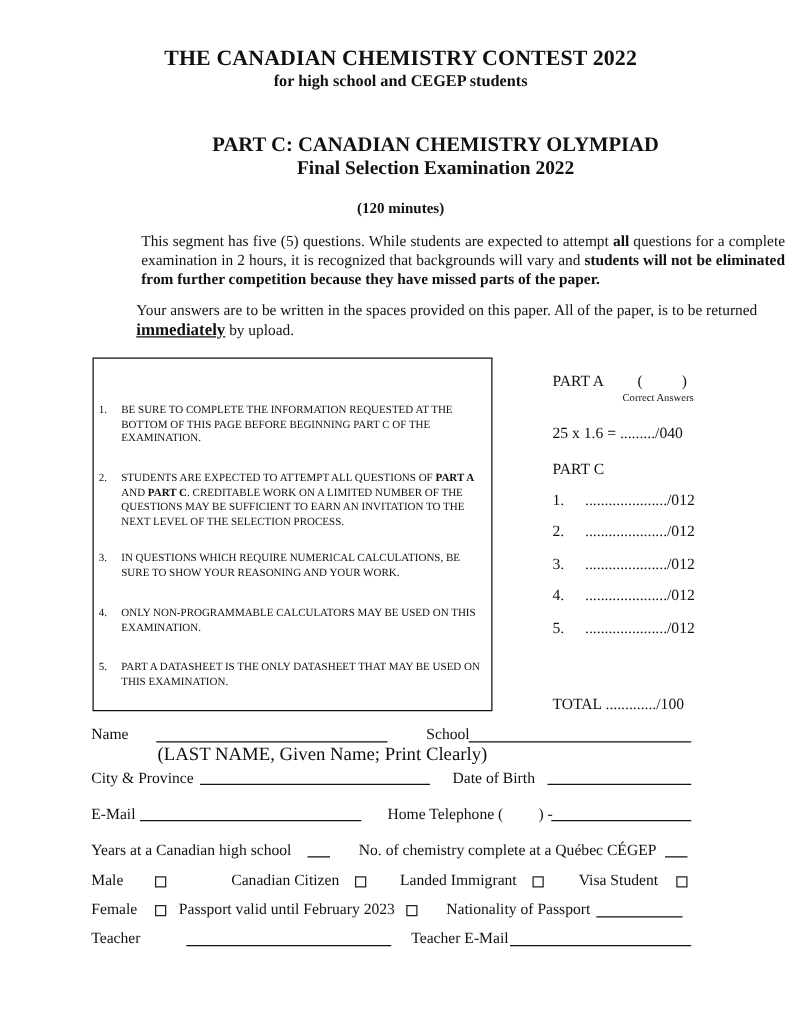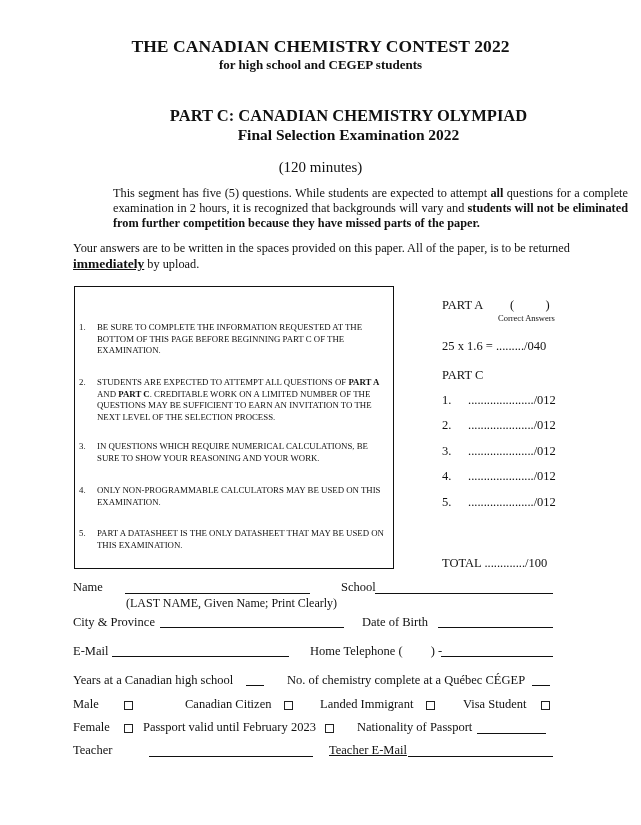--- a/index.html
+++ b/index.html
@@ -7,21 +7,21 @@
     width: 641px; height: 825px; position: relative; overflow: hidden;
     font-family: "Liberation Serif", "DejaVu Serif", serif; color: #111;
   }
   .abs { position: absolute; }
   .center { left: 0; width: 641px; text-align: center; }
 
   #title { top: 36px; font-size: 17.5px; font-weight: bold; letter-spacing: 0.1px; }
   #subtitle { top: 57px; font-size: 13px; font-weight: bold; }
   #part-title { top: 106px; font-size: 16.5px; font-weight: bold; margin-left: 28px; }
   #part-subtitle { top: 126px; font-size: 15.5px; font-weight: bold; padding-left: 28px; }
-  #duration { top: 159px; font-size: 15px; font-weight: normal; }
+  #duration { top: 159px; font-size: 12px; font-weight: bold; }
 
   .para { left: 73px; width: 515px; font-size: 12.3px; line-height: 15px; text-align: justify; }
   #intro { top: 186px; margin-left: 40px; }
   #answers { top: 241px; }
   .ul { text-decoration: underline; font-weight: bold; font-size: 13.5px; }
 
   #read-box { left: 74px; top: 286px; width: 320px; height: 283px; border: 1.5px solid #111; box-sizing: border-box; }
   #read-header { position: absolute; left: 0; width: 100%; top: 10px; text-align: center; font-size: 9.5px; }
   .rule { position: absolute; left: 4px; width: 312px; font-size: 8.8px; line-height: 11.5px; }
   .rule .num { position: absolute; left: 0; top: 0; }
@@ -37,21 +37,21 @@
 </head>
 <body>
 
 <div id="title" class="abs center">THE CANADIAN CHEMISTRY CONTEST 2022</div>
 <div id="subtitle" class="abs center">for high school and CEGEP students</div>
 <div id="part-title" class="abs center">PART C: CANADIAN CHEMISTRY OLYMPIAD</div>
 <div id="part-subtitle" class="abs center">Final Selection Examination 2022</div>
 <div id="duration" class="abs center">(120 minutes)</div>
 
 <div id="intro" class="abs para"><span>This segment has five (5) questions.  While students are expected to attempt </span><b>all</b><span> questions for a complete examination in 2 hours, it is recognized that backgrounds will vary and </span><b>students will not be eliminated from further competition because they have missed parts of the paper.</b></div>
-<div id="answers" class="abs para" style="text-align:left;"><span>Your answers are to be written in the spaces provided on this paper. All of the paper, is to be returned </span><span class="ul">immediately</span><span> by upload.</span></div>
+<div id="answers" class="abs para" style="text-align:left;margin-left:36px;"><span>Your answers are to be written in the spaces provided on this paper. All of the paper, is to be returned </span><span class="ul">immediately</span><span> by upload.</span></div>
 
 <div id="read-box" class="abs">
   <div class="rule" style="top:35px;">
     <span class="num">1.</span>
     <span class="txt">BE SURE TO COMPLETE THE INFORMATION REQUESTED AT THE BOTTOM OF THIS PAGE BEFORE BEGINNING PART C OF THE EXAMINATION.</span>
   </div>
   <div class="rule" style="top:90px;">
     <span class="num">2.</span>
     <span class="txt"><span>STUDENTS ARE EXPECTED TO ATTEMPT ALL QUESTIONS OF </span><b>PART A</b><span> AND </span><b>PART C</b><span>.  CREDITABLE WORK ON A LIMITED NUMBER OF THE QUESTIONS MAY BE SUFFICIENT TO EARN AN INVITATION TO THE NEXT LEVEL OF THE SELECTION PROCESS.</span></span>
   </div>
@@ -78,21 +78,21 @@
 <div class="abs score" style="top:393px;"><span>1.</span><span style="position:absolute; left:26px; white-space:nowrap;">...................../012</span></div>
 <div class="abs score" style="top:418px;"><span>2.</span><span style="position:absolute; left:26px; white-space:nowrap;">...................../012</span></div>
 <div class="abs score" style="top:444px;"><span>3.</span><span style="position:absolute; left:26px; white-space:nowrap;">...................../012</span></div>
 <div class="abs score" style="top:469px;"><span>4.</span><span style="position:absolute; left:26px; white-space:nowrap;">...................../012</span></div>
 <div class="abs score" style="top:495px;"><span>5.</span><span style="position:absolute; left:26px; white-space:nowrap;">...................../012</span></div>
 
 <div class="abs score" style="top:556px; white-space:nowrap;">TOTAL  ............./100</div>
 
 <div class="abs field" style="left:73px; top:580px;">Name</div>
 <div class="line" style="left:125px; top:593px; width:185px;"></div>
-<div class="abs" style="left:126px; top:596px; font-size:12px;">(LAST NAME, Given Name; Print Clearly)</div>
+<div class="abs" style="left:126px; top:596px; font-size:15px;">(LAST NAME, Given Name; Print Clearly)</div>
 <div class="abs field" style="left:341px; top:580px;">School</div>
 <div class="line" style="left:375px; top:593px; width:178px;"></div>
 
 <div class="abs field" style="left:73px; top:615px;">City &amp; Province</div>
 <div class="line" style="left:160px; top:627px; width:184px;"></div>
 <div class="abs field" style="left:362px; top:615px;">Date of Birth</div>
 <div class="line" style="left:438px; top:627px; width:115px;"></div>
 
 <div class="abs field" style="left:73px; top:644px;">E-Mail</div>
 <div class="line" style="left:112px; top:656px; width:177px;"></div>
@@ -115,14 +115,14 @@
 
 <div class="abs field" style="left:73px; top:720px;">Female</div>
 <span class="abs chk" style="left:122px; top:724px;"></span>
 <div class="abs field" style="left:143px; top:720px;">Passport valid until February 2023</div>
 <span class="abs chk" style="left:323px; top:724px;"></span>
 <div class="abs field" style="left:357px; top:720px;">Nationality of Passport</div>
 <div class="line" style="left:477px; top:733px; width:69px;"></div>
 
 <div class="abs field" style="left:73px; top:743px;">Teacher</div>
 <div class="line" style="left:149px; top:756px; width:164px;"></div>
-<div class="abs field" style="left:329px; top:743px;text-decoration:underline;">Teacher E-Mail</div>
+<div class="abs field" style="left:329px; top:743px;">Teacher E-Mail</div>
 <div class="line" style="left:408px; top:756px; width:145px;"></div>
 
 </body></html>

